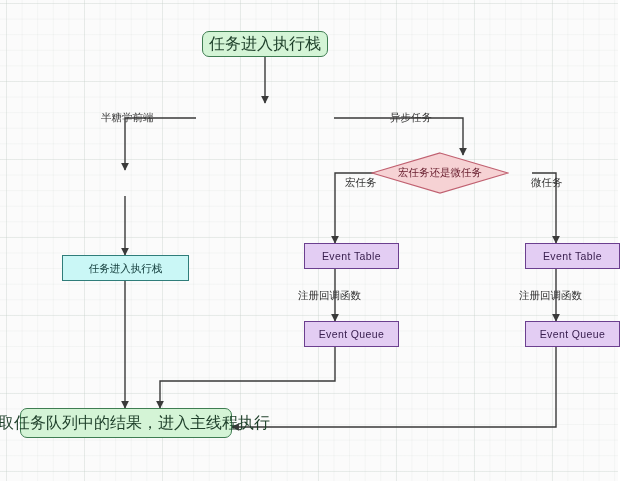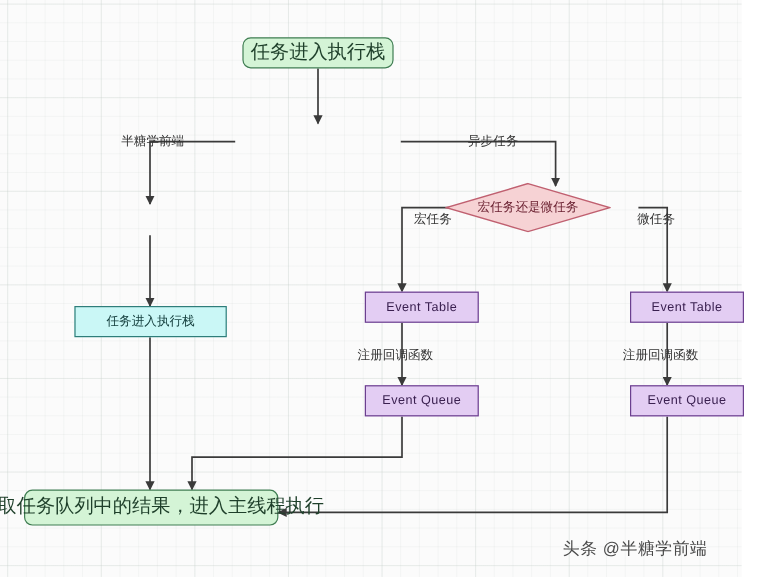--- a/index.html
+++ b/index.html
@@ -179,15 +179,14 @@
   <div class="edge-label" style="left:519px; top:289px;">注册回调函数</div>
 
   <div class="node box box-purple" style="left:509px; top:321px; width:95px; height:26px;">
     <span>Event Queue</span>
   </div>
 
   <div class="node box-green" style="left:20px; top:408px; width:212px; height:30px;">
     <span>读取任务队列中的结果，进入主线程执行</span>
   </div>
 
-  <div class="watermark" style="left:469px; top:449px;">头条 @半糖学前端</div>
 
 </div>
 
 </body></html>

